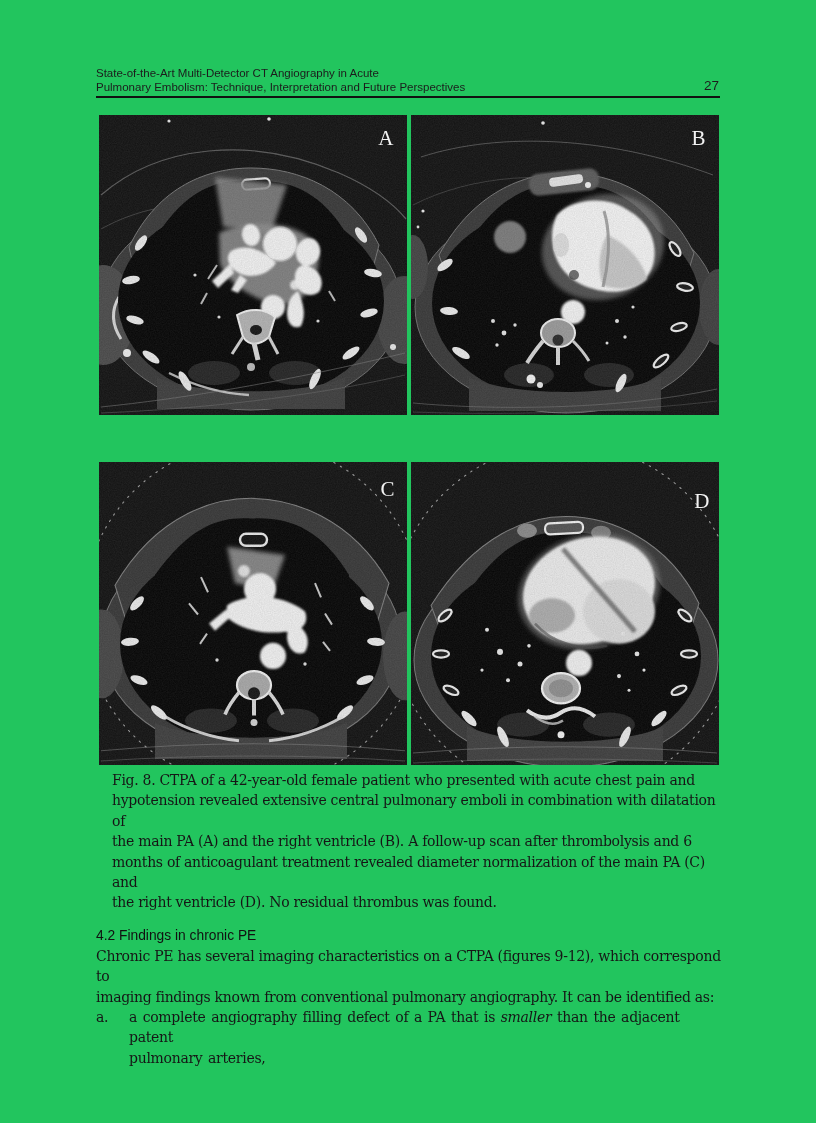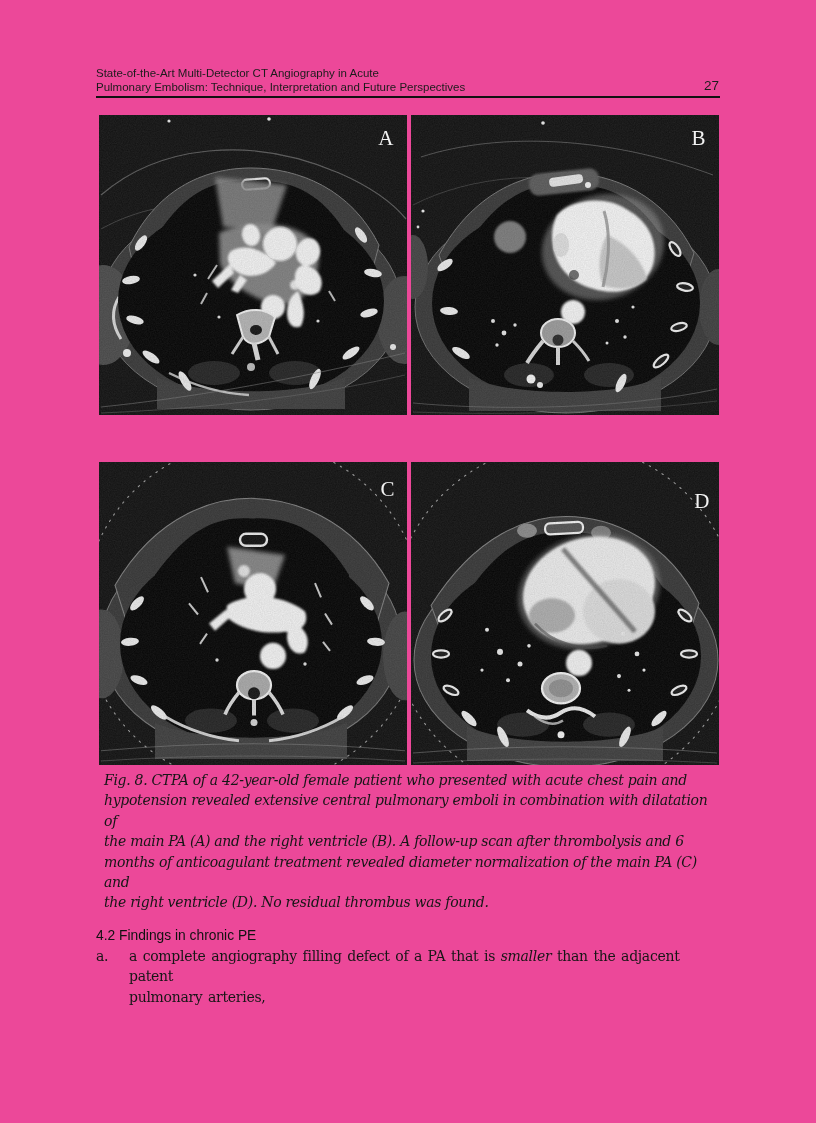--- a/index.html
+++ b/index.html
@@ -1,36 +1,36 @@
 <!DOCTYPE html>
 <html><head>
 <meta charset="utf-8">
 <style>
   html,body{margin:0;padding:0;background:#e8e8e8;}
-  .page{position:relative;width:816px;height:1123px;background:#ec4899;margin:0 auto;
+  .page{position:relative;width:816px;height:1123px;background:#22c55e;margin:0 auto;
         font-family:"DejaVu Serif", serif;color:#161616;overflow:hidden;}
   
   .hdr{position:absolute;left:96px;right:96px;top:66px;border-bottom:2px solid #111;padding-bottom:2px;}
   .hdr-titles{font-family:"Liberation Sans", sans-serif;font-size:11.5px;line-height:14px;color:#1c1c1c;}
   .hdr-page{position:absolute;right:1px;bottom:3px;font-family:"Liberation Sans", sans-serif;
             font-size:13.5px;color:#1c1c1c;}
   
   .fig{position:absolute;left:99px;top:115px;width:620px;}
   .fig-row{display:flex;gap:4px;}
   .fig-row.r1{margin-bottom:47px;}
   .ct-panel{position:relative;width:308px;height:300px;background:#131313;overflow:hidden;flex:0 0 auto;}
   .r2 .ct-panel{height:303px;}
   .ct-panel svg{display:block;width:100%;height:100%;}
   .ct-label{position:absolute;top:11px;right:13px;font-family:"Liberation Serif", serif;
             font-size:21px;color:#f2f2f2;letter-spacing:.5px;}
   .r2 .ct-label.c{top:15px;right:12px;}
   .r2 .ct-label.d{top:27px;right:9px;}
   
   .textcol{position:absolute;left:96px;top:770px;width:628px;}
-  .caption{white-space:pre-line;font-size:14px;line-height:20.4px;letter-spacing:-0.3px;margin:0 0 13px 8px;font-style:italic;}
+  .caption{white-space:pre-line;font-size:14px;line-height:20.4px;letter-spacing:-0.3px;margin:0 0 13px 16px;}
   .sec-h{font-family:"Liberation Sans", sans-serif;font-weight:normal;font-size:13.8px;
          line-height:20px;margin:0;color:#111;}
   .para{white-space:pre-line;font-size:14px;line-height:20.4px;letter-spacing:-0.3px;margin:0;}
   .list-item{position:relative;padding-left:33px;white-space:pre-line;font-size:14px;
              line-height:20.4px;letter-spacing:-0.3px;word-spacing:1.5px;}
   .list-marker{position:absolute;left:0;top:0;word-spacing:0;}
   .it{font-style:italic;}
 </style>
 </head>
 <body>
@@ -357,17 +357,19 @@
     </div>
   </div>
 
   <div class="textcol">
     <p class="caption">Fig. 8. CTPA of a 42-year-old female patient who presented with acute chest pain and
 hypotension revealed extensive central pulmonary emboli in combination with dilatation of
 the main PA (A) and the right ventricle (B). A follow-up scan after thrombolysis and 6
 months of anticoagulant treatment revealed diameter normalization of the main PA (C) and
 the right ventricle (D). No residual thrombus was found.</p>
     <h2 class="sec-h">4.2 Findings in chronic PE</h2>
+    <p class="para">Chronic PE has several imaging characteristics on a CTPA (figures 9-12), which correspond to
+imaging findings known from conventional pulmonary angiography. It can be identified as:</p>
     <div class="list-item"><span class="list-marker">a.</span><span>a complete angiography filling defect of a PA that is </span><span class="it">smaller</span><span> than the adjacent patent
 pulmonary arteries,</span></div>
   </div>
 
 </div>
 
 </body></html>

